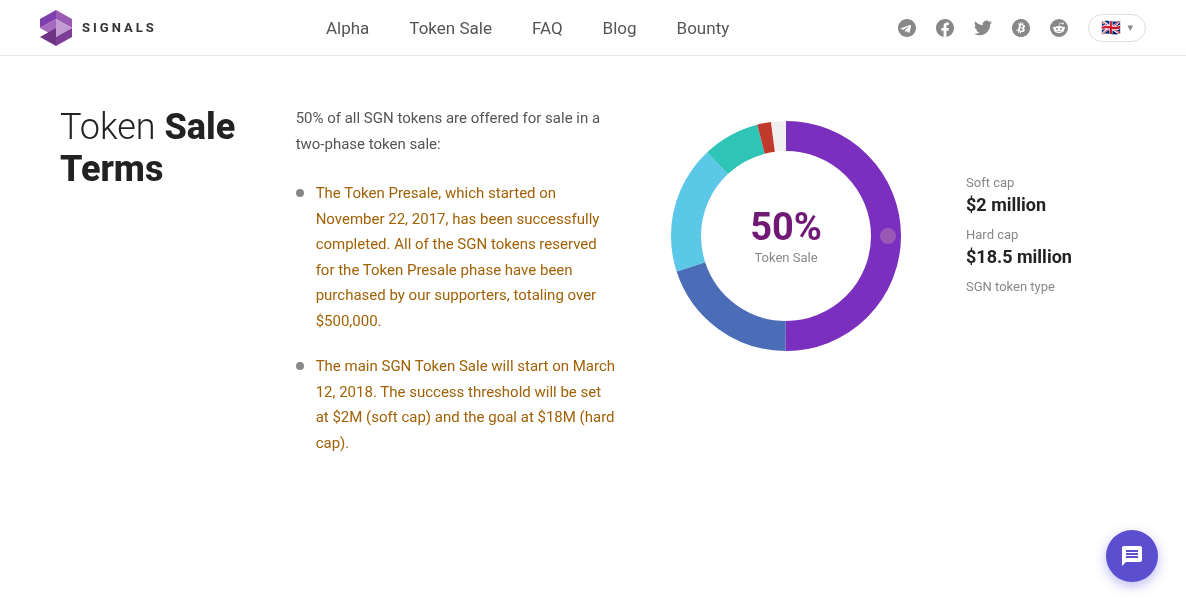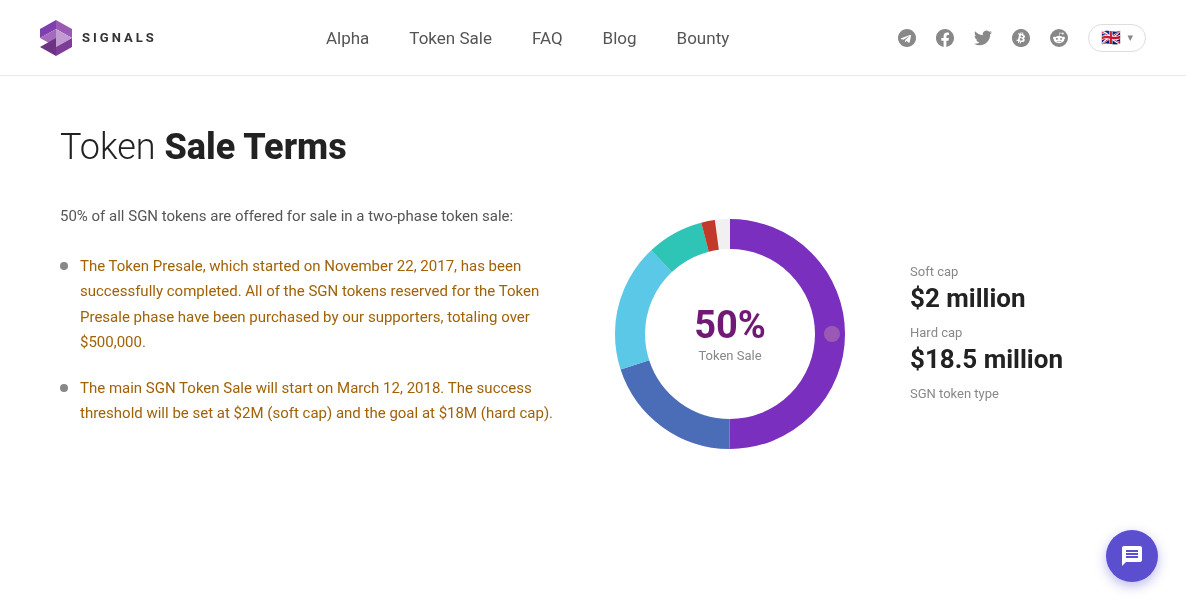--- a/index.html
+++ b/index.html
@@ -11,21 +11,21 @@
       height: 610px;
       overflow: hidden;
     }
 
     
     header {
       display: flex;
       align-items: center;
       justify-content: space-between;
       padding: 0 40px;
-      height: 76px;
+      height: 56px;
       border-bottom: 1px solid #e8e8e8;
       background: #fff;
     }
 
     .logo-area {
       display: flex;
       align-items: center;
       gap: 10px;
     }
 
@@ -86,21 +86,21 @@
       display: inline-flex;
       align-items: center;
       justify-content: center;
       font-size: 16px;
     }
 
     
     main {
       padding: 50px 60px 40px;
       display: flex;
-      flex-direction: column;
+      flex-direction: row;
     }
 
     .page-title {
       font-size: 36px;
       font-weight: 300;
       color: #222;
       margin-bottom: 36px;
     }
 
     .page-title strong {
@@ -194,21 +194,21 @@
 
     .stat-item {}
 
     .stat-label {
       font-size: 13px;
       color: #888;
       margin-bottom: 4px;
     }
 
     .stat-value {
-      font-size: 26px;
+      font-size: 18px;
       font-weight: 700;
       color: #222;
     }
 
     
     .chat-button {
       position: fixed;
       bottom: 28px;
       right: 28px;
       width: 52px;

